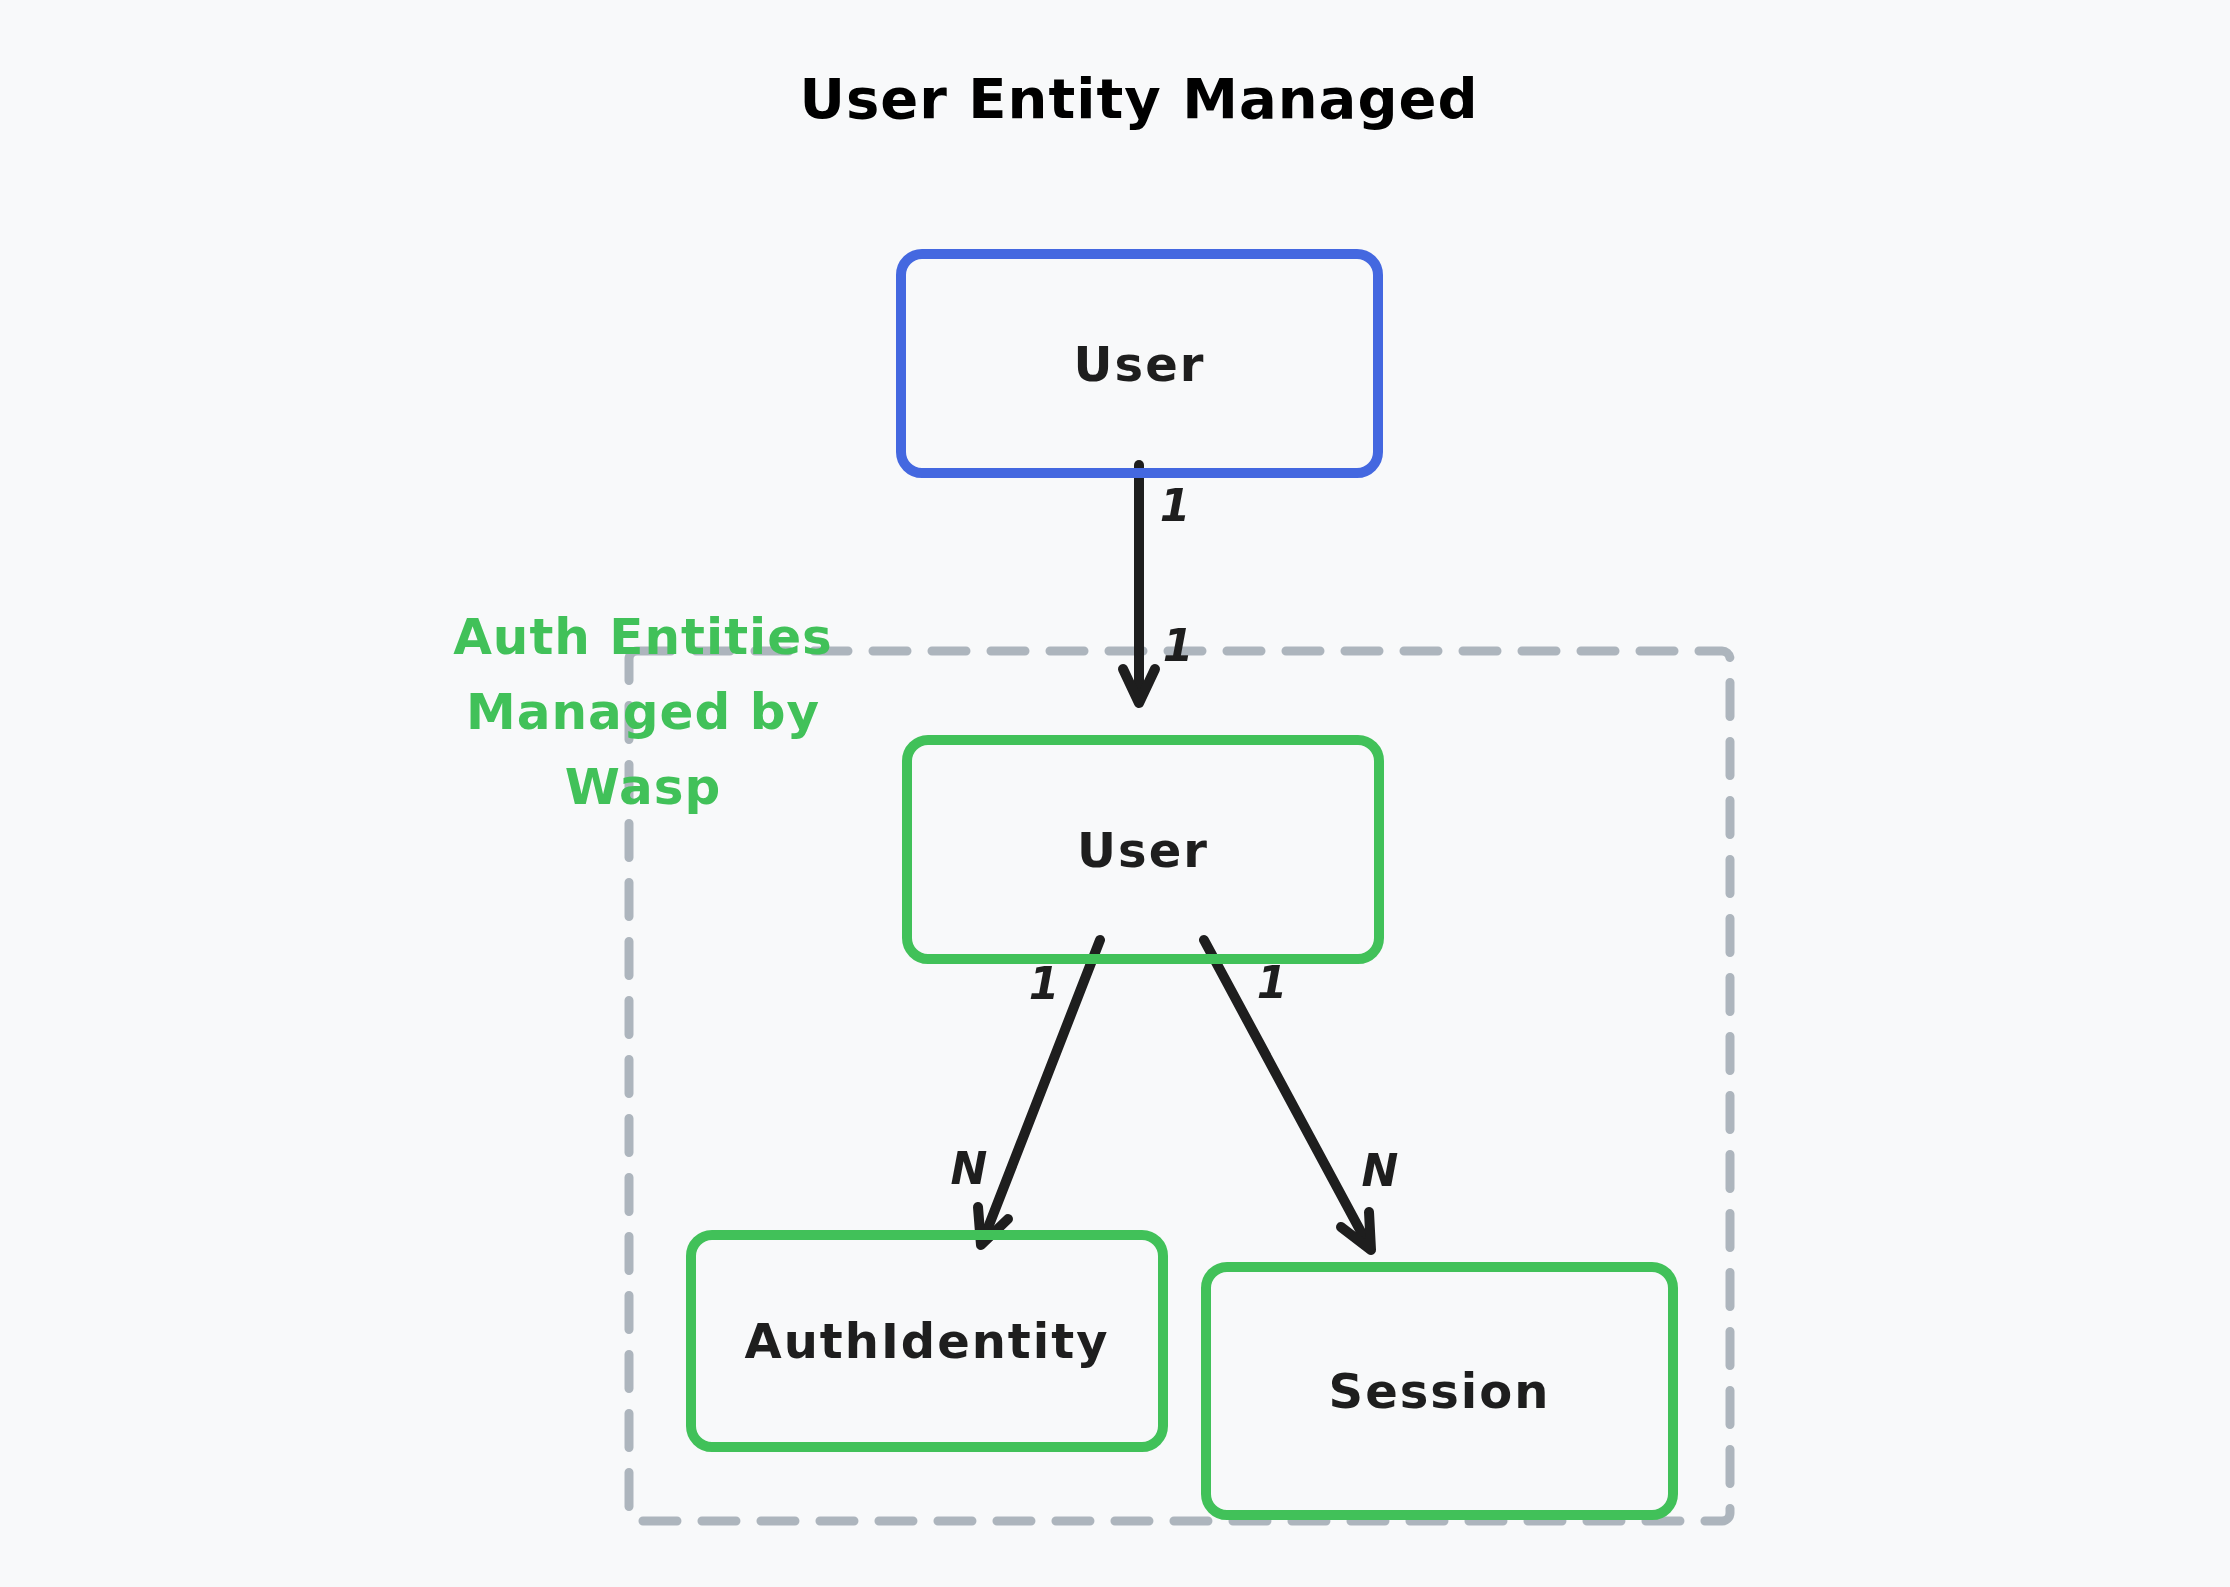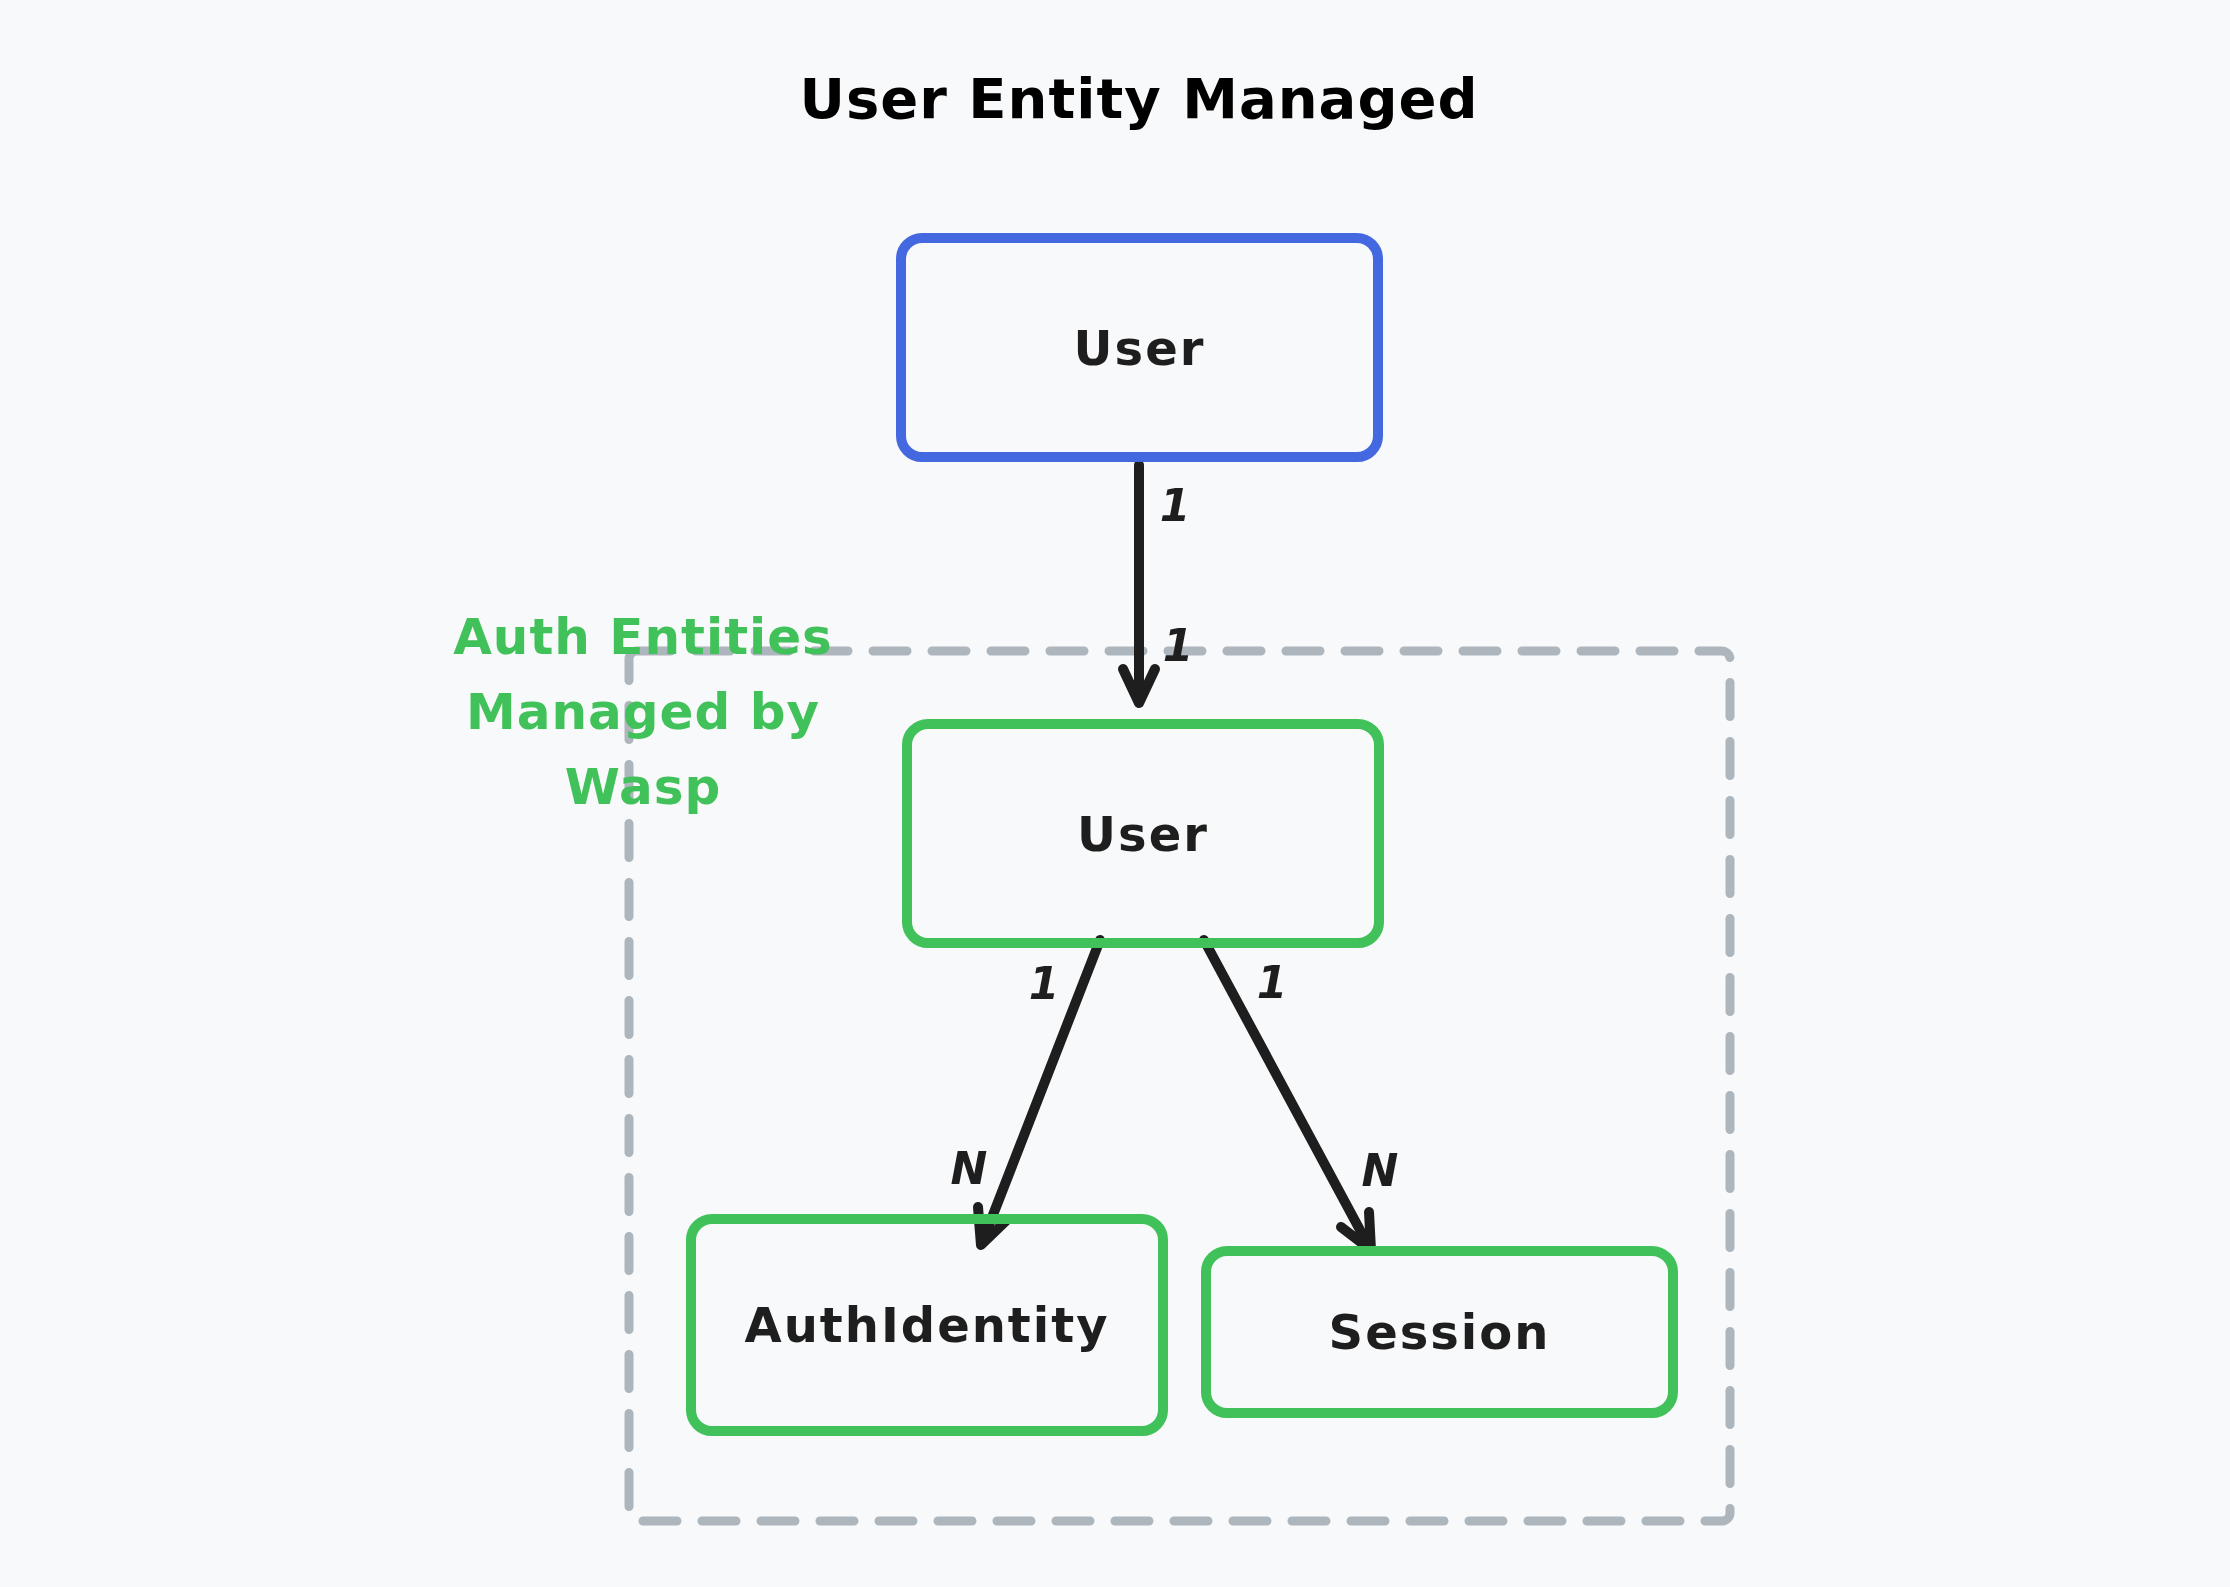--- a/index.html
+++ b/index.html
@@ -23,27 +23,28 @@
     position: absolute;
     display: flex;
     align-items: center;
     justify-content: center;
     border-radius: 26px;
     box-sizing: border-box;
     color: #1e1e1e;
     font-size: 48px;
     font-weight: bold;
     letter-spacing: 2px;
+    margin-top: 16px;
   }
   .node-blue  { border: 10px solid #4468e0; }
   .node-green { border: 10px solid #41c159; }
   .node-user          { left: 896px;  top: 233px;  width: 487px; height: 229px; }
   .node-auth          { left: 902px;  top: 719px;  width: 482px; height: 229px; }
   .node-authidentity  { left: 686px;  top: 1214px; width: 482px; height: 222px; }
-  .node-session       { left: 1201px; top: 1246px; width: 477px; height: 172px; }
+  .node-session       { left: 1201px; top: 1246px; width: 477px; height: 258px; }
   .title {
     position: absolute;
     left: 789px; top: 58px; width: 700px;
     text-align: center;
     color: #000000;
     font-size: 56px;
     font-weight: bold;
     line-height: 1.45;
     letter-spacing: 1px;
   }

